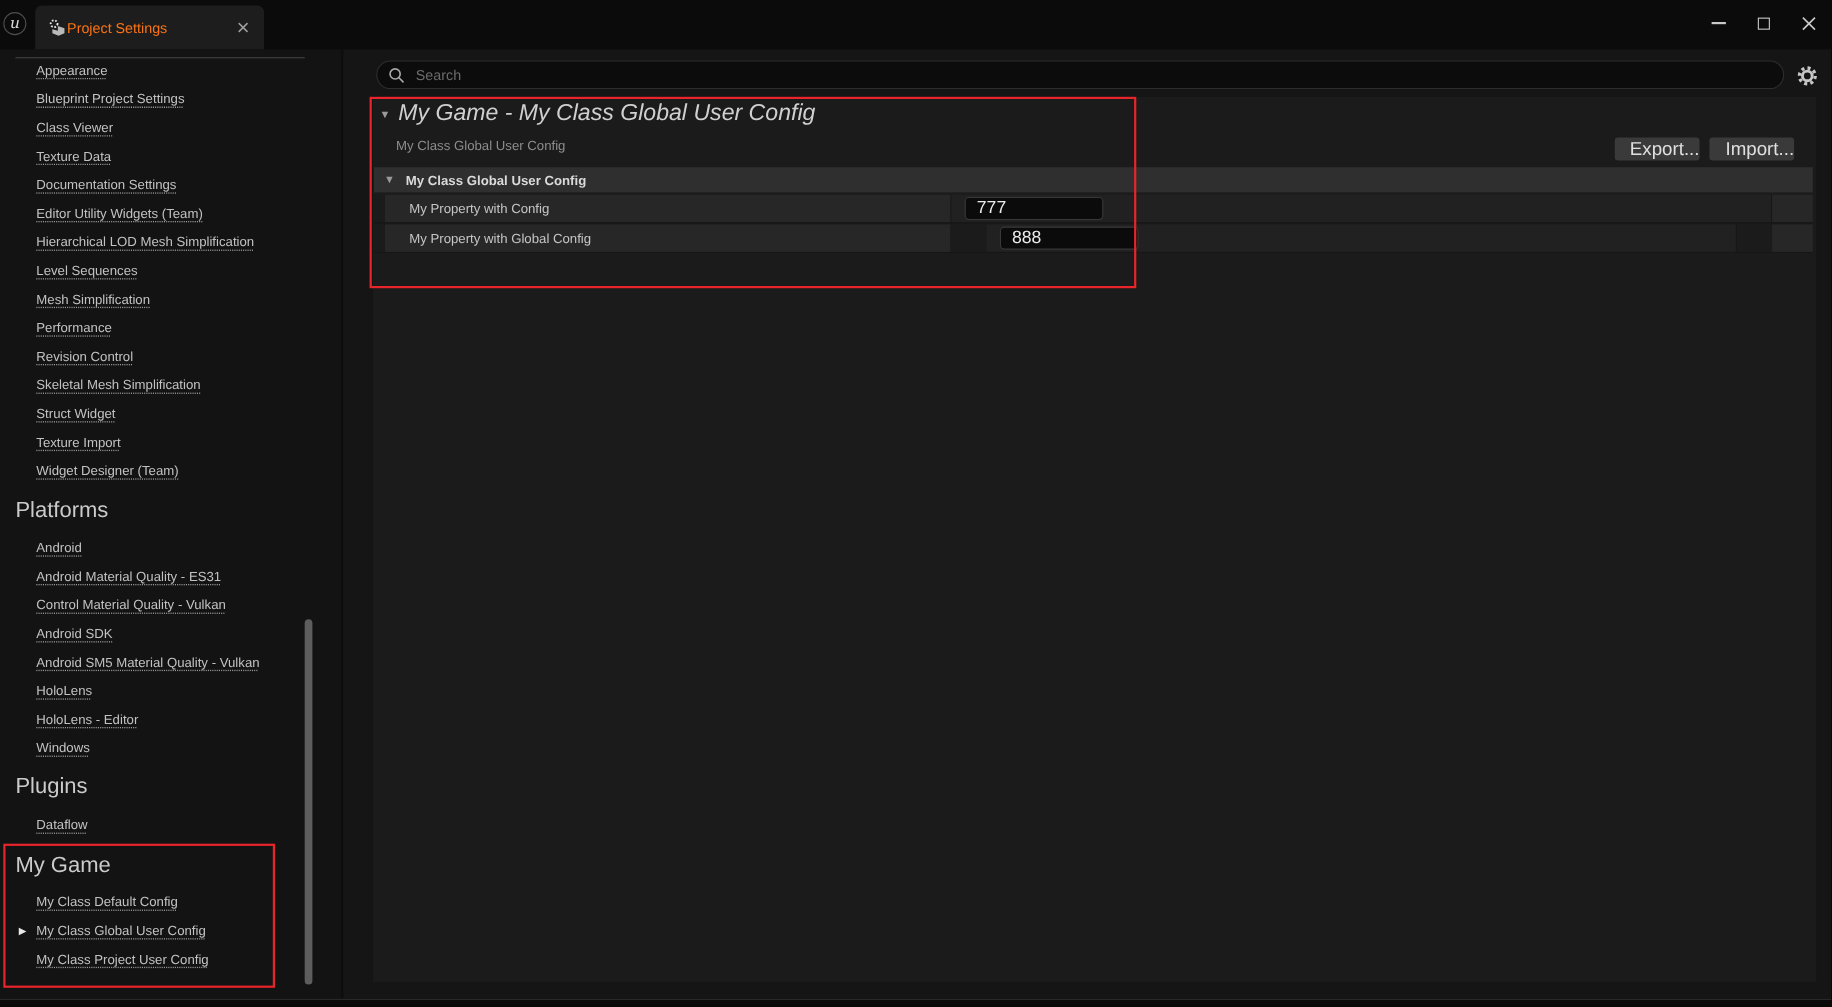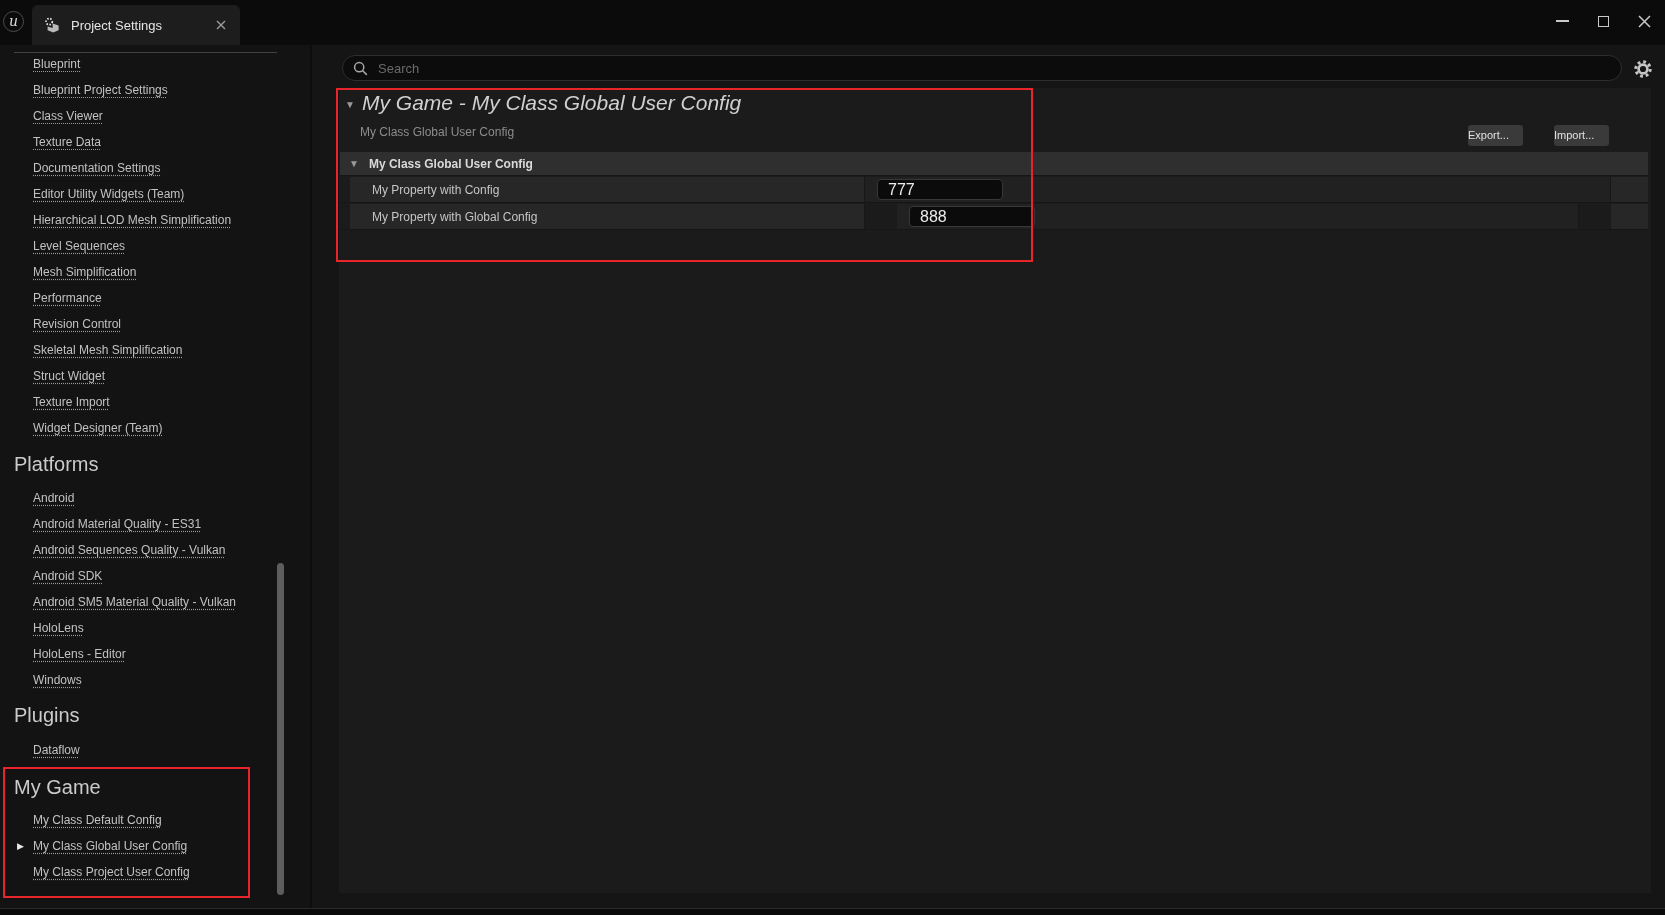--- a/index.html
+++ b/index.html
@@ -11,21 +11,21 @@
     color:#c5c5c5;
   }
   
   .titlebar{position:absolute;left:0;top:0;width:1665px;height:45px;background:#0b0b0b;}
   .ue-logo{position:absolute;left:3px;top:11px;width:21px;height:21px;border:1.5px solid #4d4d4d;border-radius:50%;
     display:flex;align-items:center;justify-content:center;}
   .ue-logo span{font-family:"DejaVu Serif",serif;font-style:italic;font-size:14px;color:#dcdcdc;line-height:1;margin-top:-2px;}
   .tab{position:absolute;left:32px;top:5px;width:208px;height:40px;background:#1d1d1d;
     border-radius:6px 6px 0 0;display:flex;align-items:center;padding:0 10px;cursor:pointer;}
   .tab-icon{margin-left:2px;}
-  .tab-label{font-size:13px;color:#e5e5e5;margin-left:10px;flex:1;}
+  .tab-label{font-size:13px;color:#f97316;flex:1;}
   .tab-close{width:18px;height:18px;display:flex;align-items:center;justify-content:center;border-radius:3px;}
   .win-controls{position:absolute;right:0;top:0;height:45px;display:flex;}
   .wc{width:41px;height:42px;display:flex;align-items:center;justify-content:center;}
   .wc .dash{width:13px;height:2px;background:#c9c9c9;}
   .wc .boxx{width:11px;height:11px;border:1.5px solid #c9c9c9;}
   
   .sidebar{position:absolute;left:0;top:45px;width:310px;height:863px;background:#131313;}
   .side-sep{position:absolute;left:14px;top:7px;width:263px;height:1px;background:#424242;}
   .navgroup{position:absolute;left:33px;}
   .nav-item{display:block;height:26px;line-height:26px;font-size:12px;color:#c2c2c2;white-space:nowrap;cursor:pointer;position:relative;}
@@ -38,22 +38,22 @@
   .search-pill{position:absolute;left:30px;top:10px;width:1280px;height:26px;background:#0c0c0c;
     border:1px solid #2d2d2d;border-radius:13px;display:flex;align-items:center;padding:12px 10px;}
   .search-input{flex:1;background:transparent;border:none;outline:none;color:#bdbdbd;font-size:13px;margin-left:8px;
     font-family:"Liberation Sans",sans-serif;}
   .search-input::placeholder{color:#6b6b6b;}
   .gear-btn{position:absolute;left:1320px;top:13px;width:22px;height:22px;display:flex;align-items:center;justify-content:center;cursor:pointer;}
   .content{position:absolute;left:27px;top:43px;width:1312px;height:805px;background:#1b1b1b;}
   .title-expander{position:absolute;left:6px;top:11px;font-size:10px;color:#9a9a9a;cursor:pointer;}
   .panel-title{position:absolute;left:23px;top:3px;margin:0;font-size:21px;font-weight:400;color:#d0d0d0;white-space:nowrap;font-style:italic;}
   .panel-subtitle{position:absolute;left:21px;top:37px;font-size:12px;color:#8d8d8d;white-space:nowrap;}
-  .btn{position:absolute;top:37px;height:21px;width:55px;background:#3a3a3a;border:none;border-radius:3px;
-    color:#e0e0e0;font-size:11px;font-family:"Liberation Sans",sans-serif;cursor:pointer;padding:0;line-height:21px;text-align:left;}
+  .btn{position:absolute;top:37px;height:21px;width:77px;background:#3a3a3a;border:none;border-radius:3px;
+    color:#e0e0e0;font-size:17px;font-family:"Liberation Sans",sans-serif;cursor:pointer;padding:0;line-height:21px;text-align:right;}
   .btn.export{left:1129px;}
   .btn.import{left:1215px;}
   .cat-header{position:absolute;left:1px;top:64px;width:1308px;height:24px;background:#2f2f2f;
     display:flex;align-items:center;border-bottom:1px solid #161616;}
   .cat-expander{font-size:10px;color:#9a9a9a;margin-left:9px;cursor:pointer;}
   .cat-label{font-size:12px;font-weight:700;color:#dadada;margin-left:10px;white-space:nowrap;}
   .prop-row{position:absolute;left:1px;width:1308px;height:26px;display:flex;border-bottom:1px solid #161616;padding-left:10px;}
   .prop-row.r0{top:89px;}
   .prop-row.r1{top:116px;gap:32px;}
   .cell-name{width:515px;background:#272727;display:flex;align-items:center;border-right:1px solid #171717;}
@@ -102,42 +102,42 @@
             <path d="M1 1 L12 12 M12 1 L1 12" stroke="#c9c9c9" stroke-width="1.5"></path>
           </svg>
       </div>
     </div>
   </div>
 
   <div class="sidebar">
     <div class="side-sep"></div>
 
     <nav class="navgroup" style="top:6px">
-      <a class="nav-item"><span class="lnk">Blueprint</span></a>
+      <a class="nav-item"><span class="lnk">Appearance</span></a>
       <a class="nav-item"><span class="lnk">Blueprint Project Settings</span></a>
       <a class="nav-item"><span class="lnk">Class Viewer</span></a>
       <a class="nav-item"><span class="lnk">Texture Data</span></a>
       <a class="nav-item"><span class="lnk">Documentation Settings</span></a>
       <a class="nav-item"><span class="lnk">Editor Utility Widgets (Team)</span></a>
       <a class="nav-item"><span class="lnk">Hierarchical LOD Mesh Simplification</span></a>
       <a class="nav-item"><span class="lnk">Level Sequences</span></a>
       <a class="nav-item"><span class="lnk">Mesh Simplification</span></a>
       <a class="nav-item"><span class="lnk">Performance</span></a>
       <a class="nav-item"><span class="lnk">Revision Control</span></a>
       <a class="nav-item"><span class="lnk">Skeletal Mesh Simplification</span></a>
       <a class="nav-item"><span class="lnk">Struct Widget</span></a>
       <a class="nav-item"><span class="lnk">Texture Import</span></a>
       <a class="nav-item"><span class="lnk">Widget Designer (Team)</span></a>
     </nav>
 
     <h2 class="side-header" style="top:404px">Platforms</h2>
     <nav class="navgroup" style="top:440px">
       <a class="nav-item"><span class="lnk">Android</span></a>
       <a class="nav-item"><span class="lnk">Android Material Quality - ES31</span></a>
-      <a class="nav-item"><span class="lnk">Android Sequences Quality - Vulkan</span></a>
+      <a class="nav-item"><span class="lnk">Control Material Quality - Vulkan</span></a>
       <a class="nav-item"><span class="lnk">Android SDK</span></a>
       <a class="nav-item"><span class="lnk">Android SM5 Material Quality - Vulkan</span></a>
       <a class="nav-item"><span class="lnk">HoloLens</span></a>
       <a class="nav-item"><span class="lnk">HoloLens - Editor</span></a>
       <a class="nav-item"><span class="lnk">Windows</span></a>
     </nav>
 
     <h2 class="side-header" style="top:655px">Plugins</h2>
     <nav class="navgroup" style="top:692px">
       <a class="nav-item"><span class="lnk">Dataflow</span></a>

